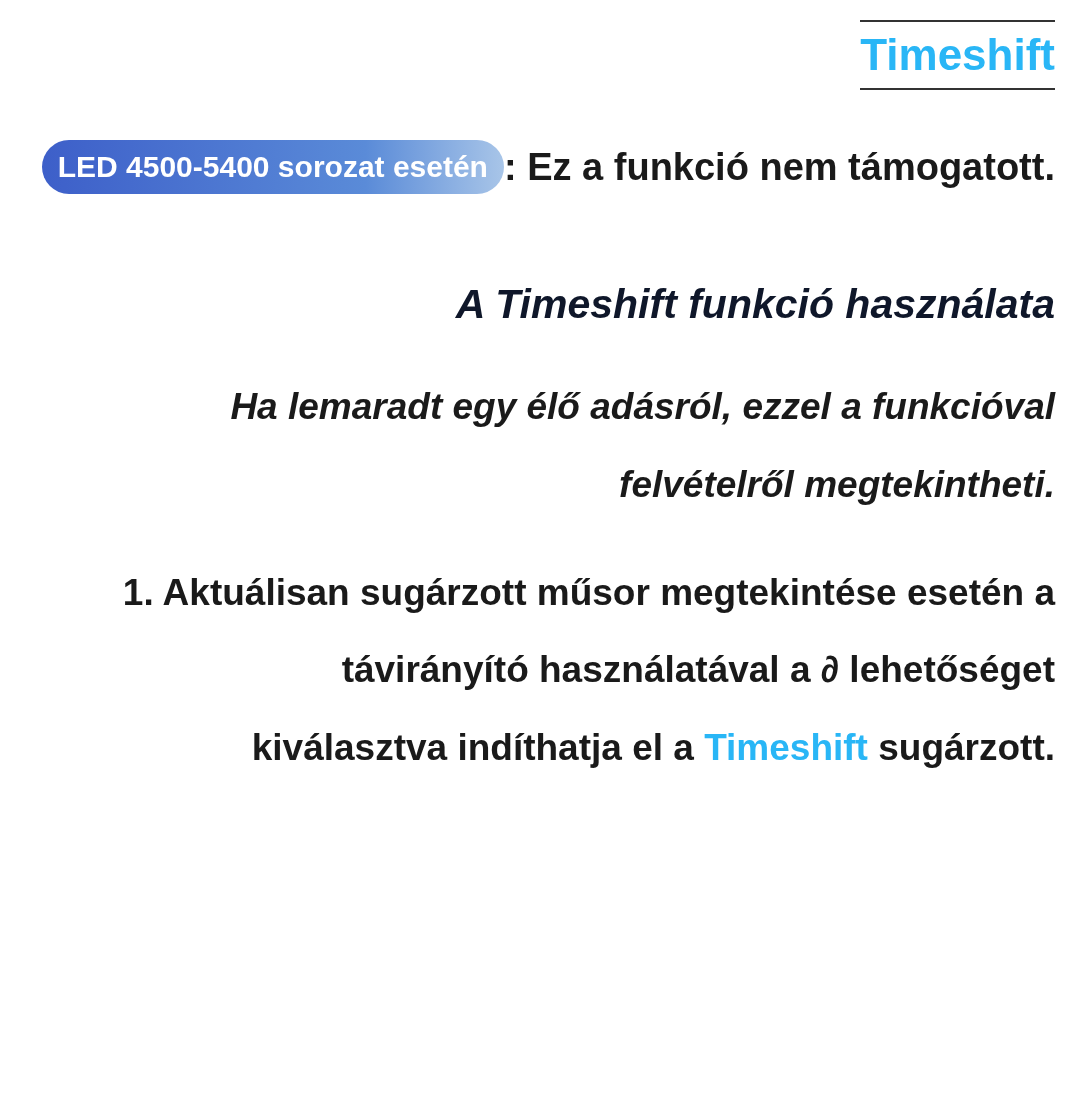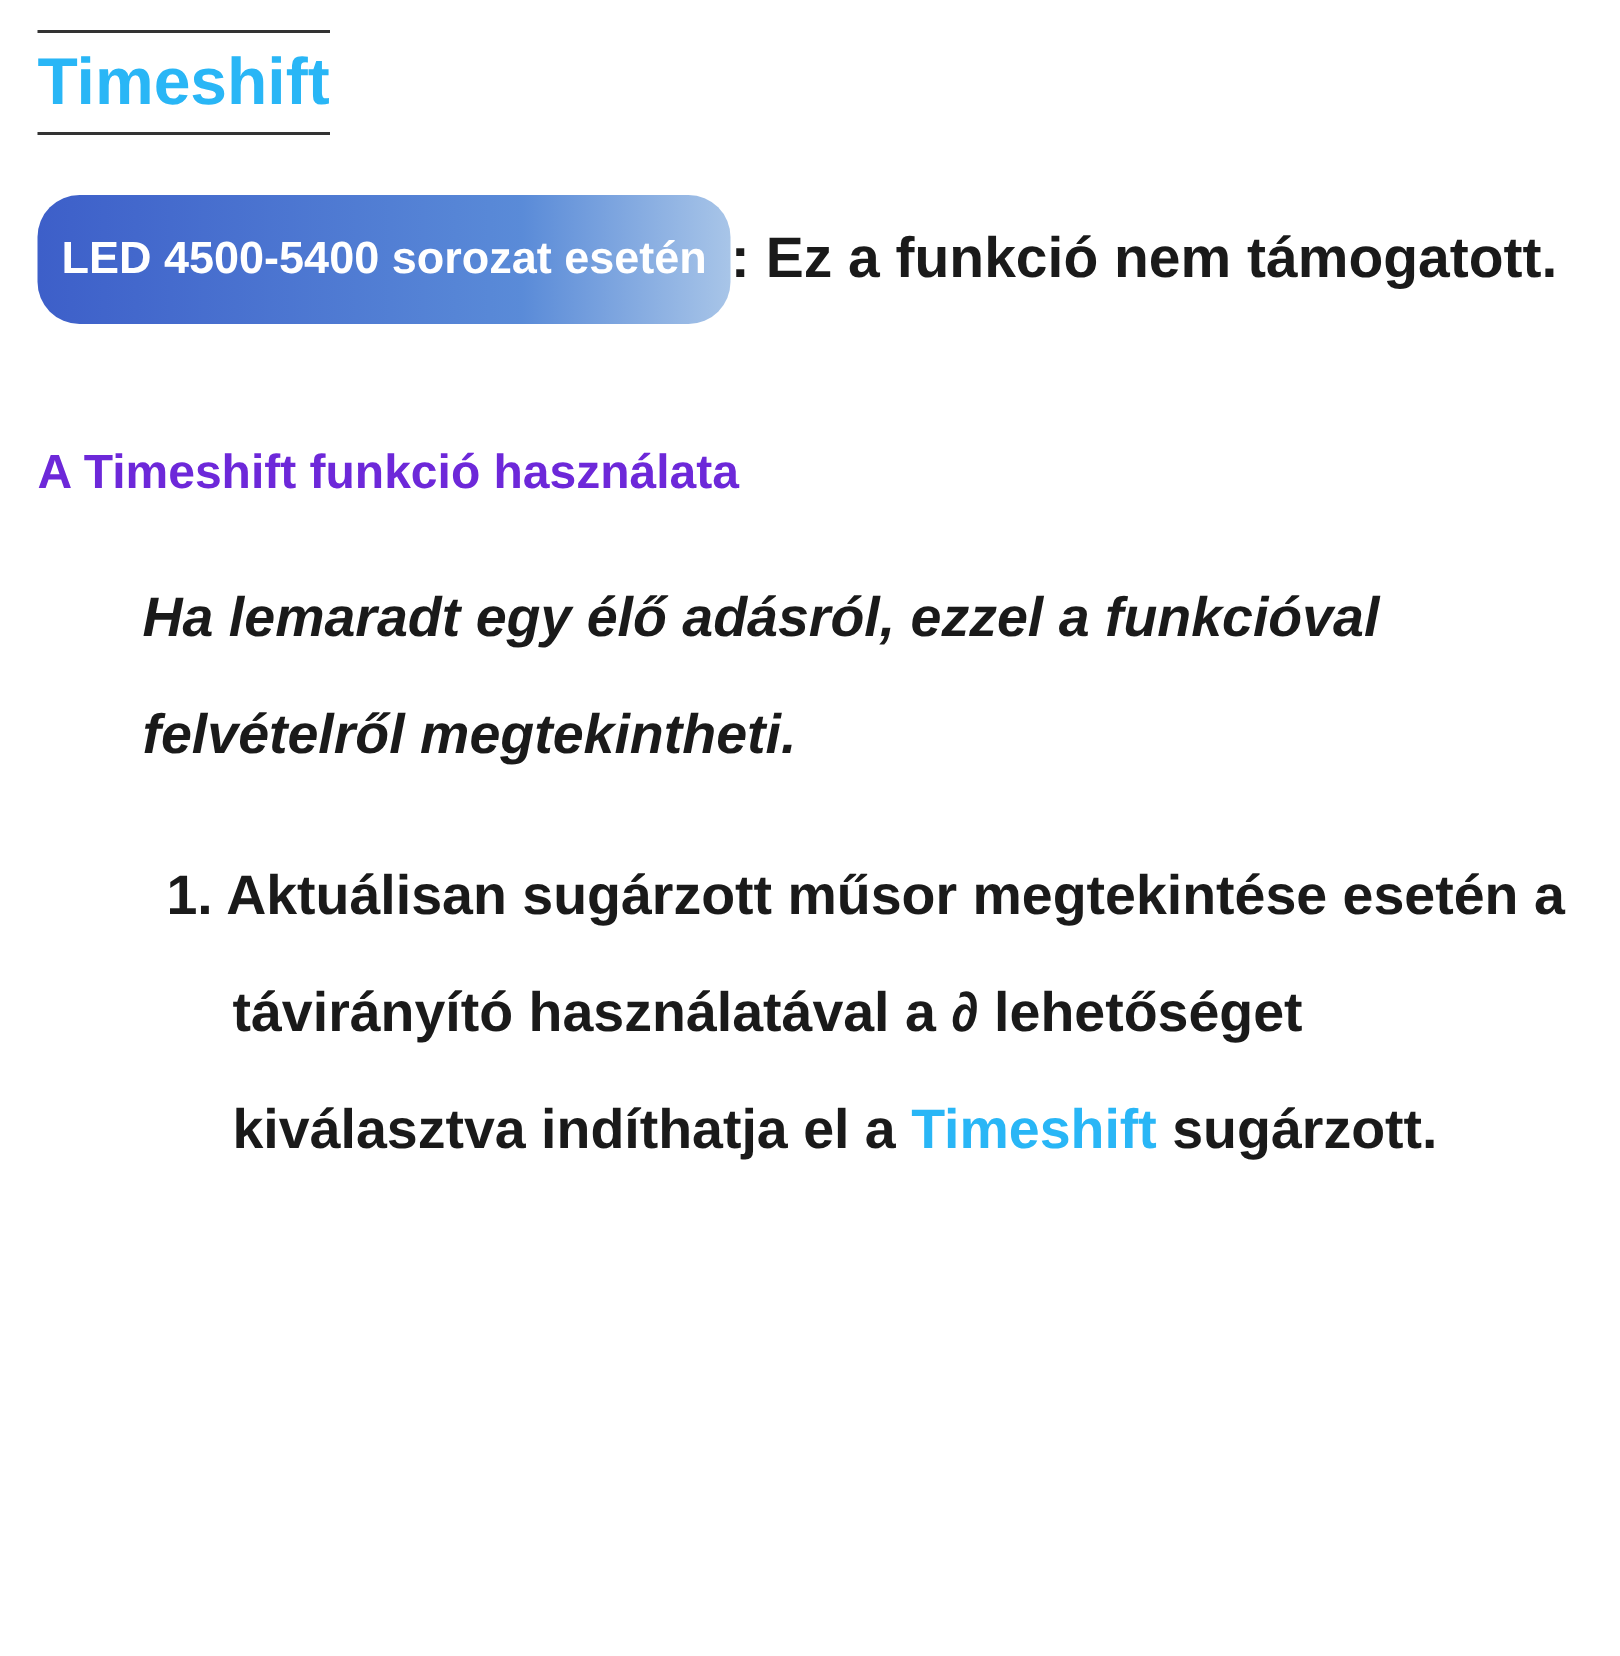--- a/index.html
+++ b/index.html
@@ -1,18 +1,19 @@
 <!DOCTYPE html>
 <html><head>
   <meta charset="utf-8">
   <style>
     * {
       margin: 0;
       padding: 0;
       box-sizing: border-box;
+      text-align: right;
     }
     body {
       width: 1080px;
       height: 1104px;
       background: #ffffff;
       font-family: Arial, Helvetica, sans-serif;
       color: #1a1a1a;
       padding: 20px 25px;
     }
     .title-wrapper {
@@ -31,33 +32,34 @@
       font-size: 38px;
       line-height: 1.8;
       margin-bottom: 80px;
     }
     .badge {
       display: inline-block;
       background: linear-gradient(90deg, #3d5fc9 0%, #5a8bd8 70%, #a8c5e8 100%);
       color: #ffffff;
       font-size: 30px;
       font-weight: bold;
-      padding: 16px 16px;
+      padding: 0 16px;
       border-radius: 28px;
       vertical-align: middle;
     }
     .note-text {
       font-weight: 600;
       vertical-align: middle;
     }
     .section-heading {
-      color: #6d28d9;
-      font-size: 32px;
+      color: #0f172a;
+      font-size: 41px;
       font-weight: bold;
       margin-bottom: 40px;
+      font-style: italic;
     }
     .body-text {
       font-size: 37px;
       font-weight: 600;
       line-height: 2.1;
       padding-left: 70px;
       margin-bottom: 30px;
       font-style: italic;
     }
     .list-item {

